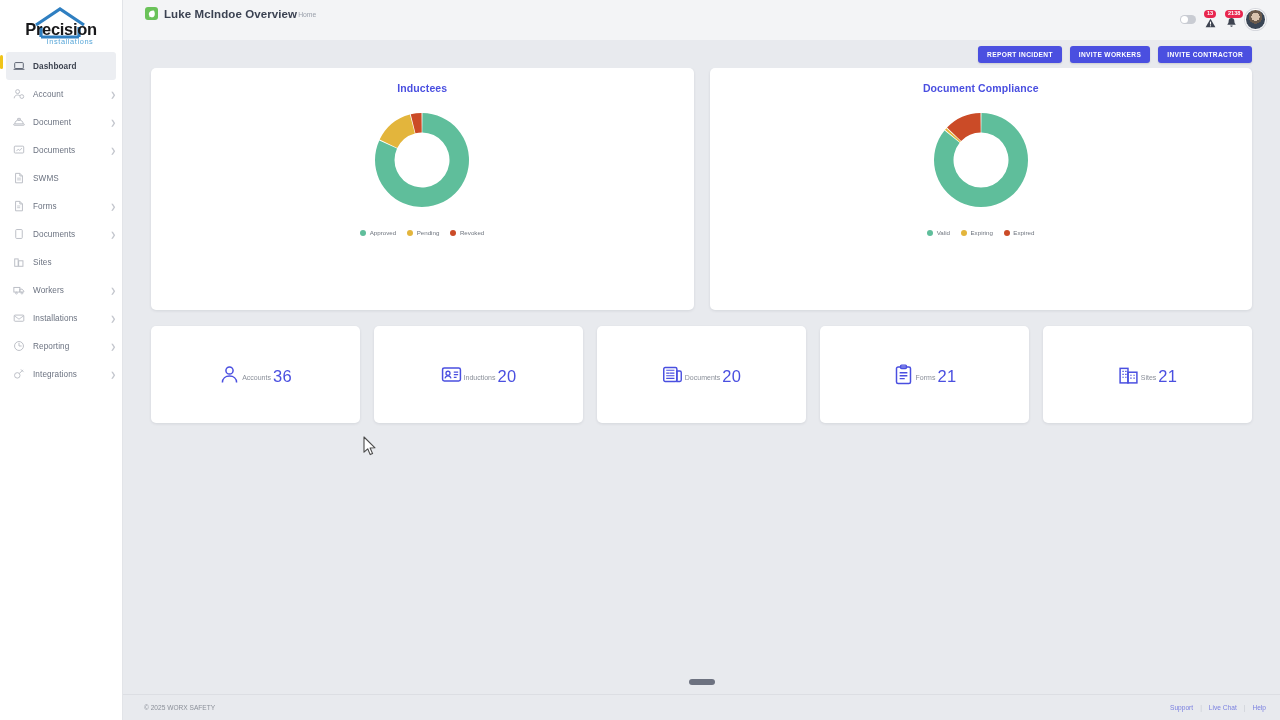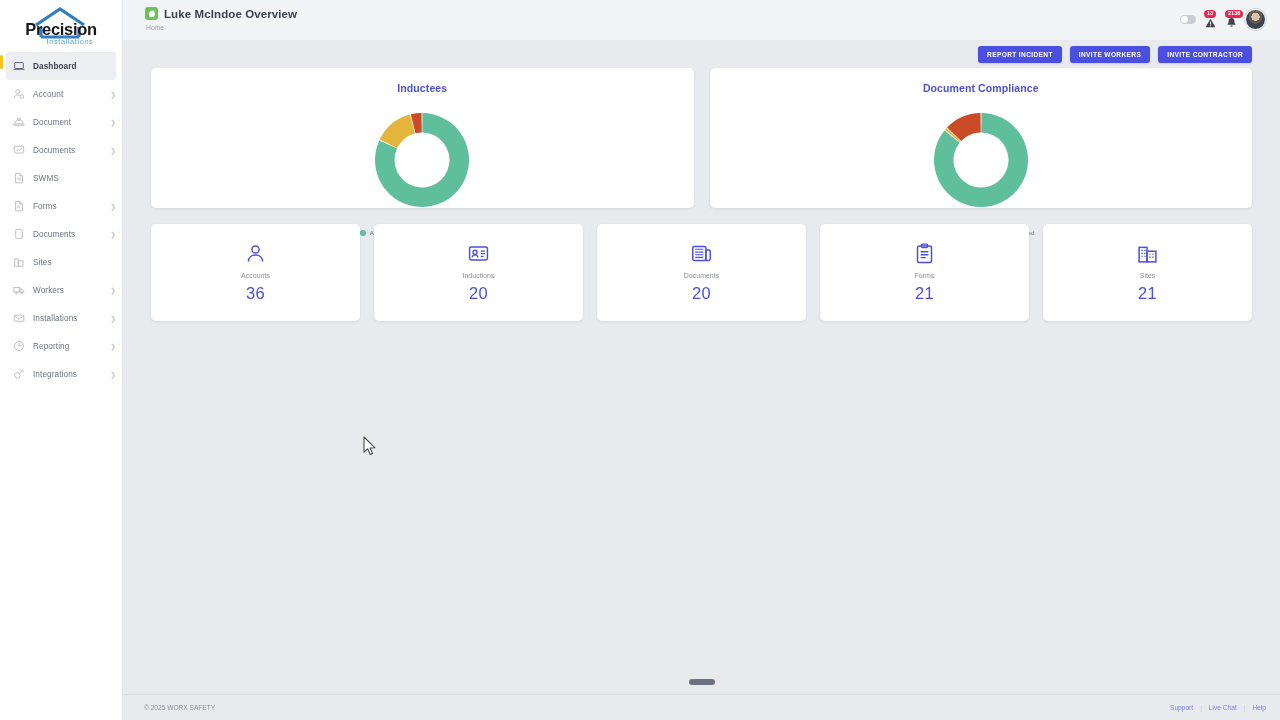--- a/index.html
+++ b/index.html
@@ -61,21 +61,21 @@
     flex: 1 1 auto; height: 720px; position: relative;
     display: flex; flex-direction: column;
     background: #e8eaee;
   }
   .topbar {
     height: 40px; flex: 0 0 40px;
     background: #f3f4f6;
     display: flex; align-items: flex-start; justify-content: space-between;
     padding: 7px 14px 0 22px;
   }
-  .title-block { display: flex; flex-direction: column; }
+  .title-block { display: flex; flex-direction: row; }
   .title-row { display: flex; align-items: center; gap: 6px; }
   .title-badge {
     width: 13px; height: 13px; border-radius: 3px; background: #6ac259;
     display: flex; align-items: center; justify-content: center;
   }
   .page-title { font-size: 11.5px; font-weight: 700; color: #3b4252; letter-spacing: .1px; }
   .breadcrumb { font-size: 6.8px; color: #9aa0ab; margin-top: 4px; margin-left: 1px; }
 
   .topbar-right { display: flex; align-items: center; gap: 7px; padding-top: 2px; }
   .toggle {
@@ -116,31 +116,31 @@
   }
 
   .content { flex: 1 1 auto; padding: 0 28px; overflow: hidden; }
 
   .charts-row { display: flex; gap: 16px; }
   .card {
     background: #fff; border-radius: 5px;
     box-shadow: 0 1px 3px rgba(16,24,40,.09);
     flex: 1 1 0;
   }
-  .chart-card { height: 140px; padding-top: 14px; display:flex; flex-direction:column; align-items:center; }
+  .chart-card { height: 242px; padding-top: 14px; display:flex; flex-direction:column; align-items:center; }
   .chart-title { font-size: 10.5px; font-weight: 700; color: #4a4fe0; letter-spacing:.1px; }
   .donut-wrap { margin-top: 10px; }
   .legend { display: flex; gap: 11px; margin-top: 9px; }
   .legend-item { display: flex; align-items: center; gap: 3.5px; }
   .legend-dot { width: 6px; height: 6px; border-radius: 50%; display:block; }
   .legend-lbl { font-size: 6.2px; color: #6f757f; }
 
   .stats-row { display: flex; gap: 14px; margin-top: 16px; }
   .stat-card {
-    height: 97px; display: flex; flex-direction: column;
+    height: 97px; display: flex; flex-direction: row;
     align-items: center; justify-content: center; gap: 2px;
     cursor: pointer;
   }
   .stat-icon { color: #4a4fe0; height: 22px; display:flex; align-items:center; }
   .stat-icon svg { display: block; }
   .stat-label { font-size: 7px; color: #8a8f99; margin-top: 5px; }
   .stat-value { font-size: 16.5px; color: #4a4fe0; font-weight: 400; margin-top: 3px; letter-spacing:.3px; }
 
   
   .drag-handle {

